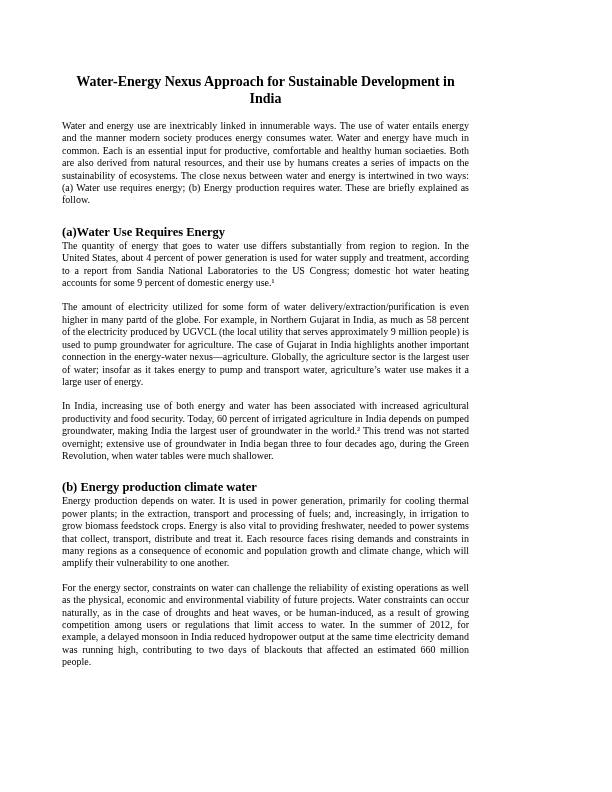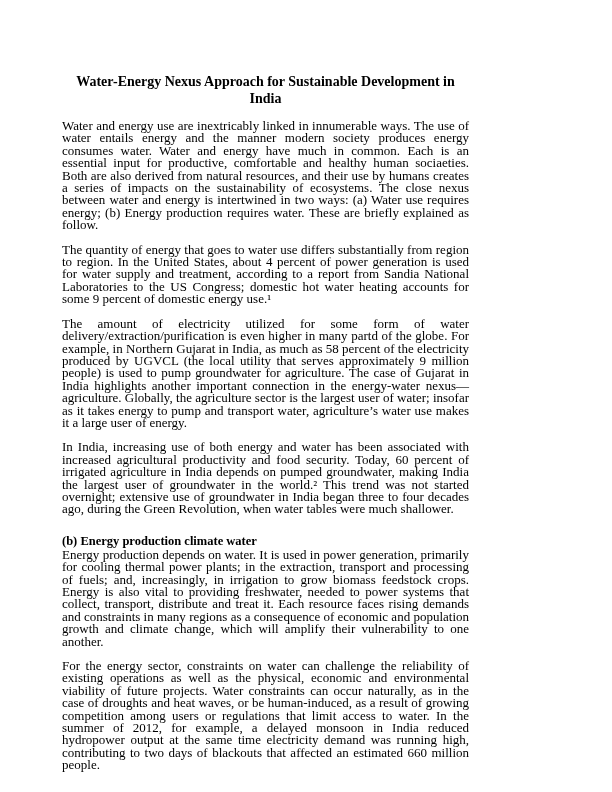--- a/index.html
+++ b/index.html
@@ -20,21 +20,21 @@
   }
   .doc-title {
     font-size: 14px;
     line-height: 17px;
     font-weight: bold;
     text-align: center;
     max-width: 455px;
     margin: 0 auto 13px auto;
   }
   .doc-para {
-    font-size: 13px;
+    font-size: 10px;
     line-height: 12.4px;
     text-align: justify;
     margin: 0 0 12px 0;
   }
   .doc-heading {
     font-size: 12.5px;
     line-height: 15px;
     font-weight: bold;
     text-align: left;
     margin: 18px 0 0 0;
@@ -42,20 +42,21 @@
 </style>
 </head>
 <body>
 
 <div class="page">
 
   <h1 class="doc-title">Water-Energy Nexus Approach for Sustainable Development in India</h1>
 
   <p class="doc-para">Water and energy use are inextricably linked in innumerable ways. The use of water entails energy and the manner modern society produces energy consumes water. Water and energy have much in common. Each is an essential input for productive, comfortable and healthy human sociaeties. Both are also derived from natural resources, and their use by humans creates a series of impacts on the sustainability of ecosystems. The close nexus between water and energy is intertwined in two ways: (a) Water use requires energy; (b) Energy production requires water. These are briefly explained as follow.</p>
 
+  <h2 class="doc-heading">(a)Water Use Requires Energy</h2>
 
   <p class="doc-para">The quantity of energy that goes to water use differs substantially from region to region. In the United States, about 4 percent of power generation is used for water supply and treatment, according to a report from Sandia National Laboratories to the US Congress; domestic hot water heating accounts for some 9 percent of domestic energy use.¹</p>
 
   <p class="doc-para">The amount of electricity utilized for some form of water delivery/extraction/purification is even higher in many partd of the globe. For example, in Northern Gujarat in India, as much as 58 percent of the electricity produced by UGVCL (the local utility that serves approximately 9 million people) is used to pump groundwater for agriculture. The case of Gujarat in India highlights another important connection in the energy-water nexus—agriculture. Globally, the agriculture sector is the largest user of water; insofar as it takes energy to pump and transport water, agriculture’s water use makes it a large user of energy.</p>
 
   <p class="doc-para">In India, increasing use of both energy and water has been associated with increased agricultural productivity and food security. Today, 60 percent of irrigated agriculture in India depends on pumped groundwater, making India the largest user of groundwater in the world.² This trend was not started overnight; extensive use of groundwater in India began three to four decades ago, during the Green Revolution, when water tables were much shallower.</p>
 
   <h2 class="doc-heading">(b) Energy production climate water</h2>
 
   <p class="doc-para">Energy production depends on water. It is used in power generation, primarily for cooling thermal power plants; in the extraction, transport and processing of fuels; and, increasingly, in irrigation to grow biomass feedstock crops. Energy is also vital to providing freshwater, needed to power systems that collect, transport, distribute and treat it. Each resource faces rising demands and constraints in many regions as a consequence of economic and population growth and climate change, which will amplify their vulnerability to one another.</p>

